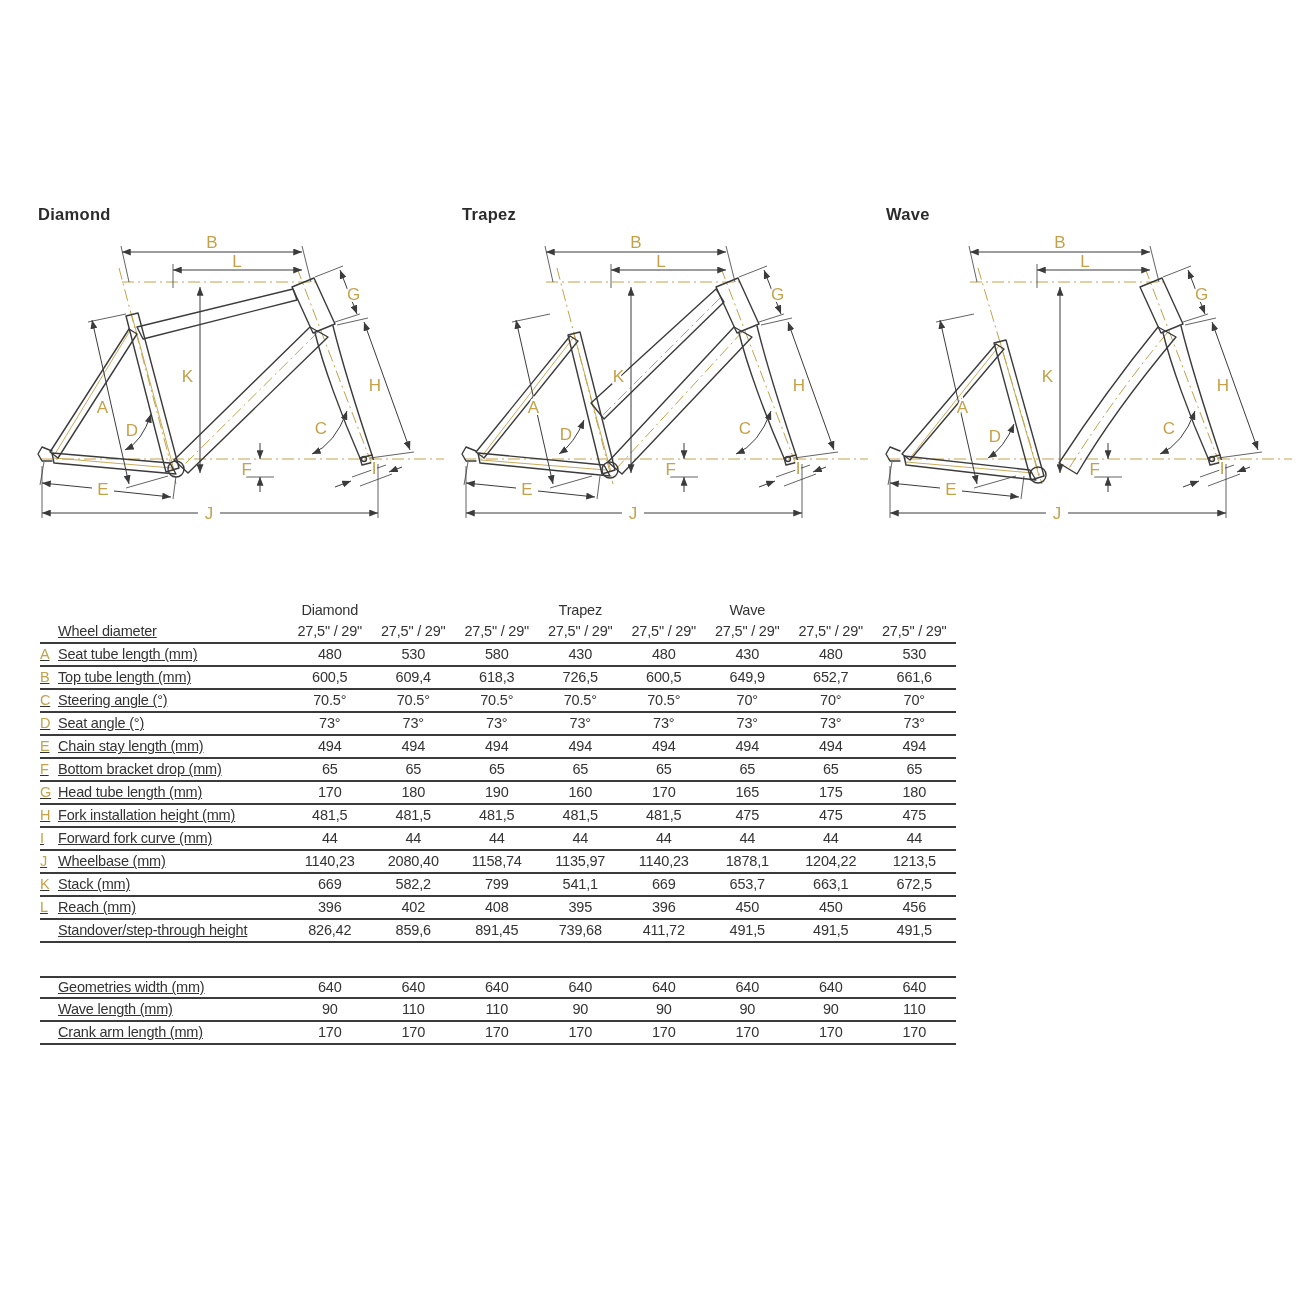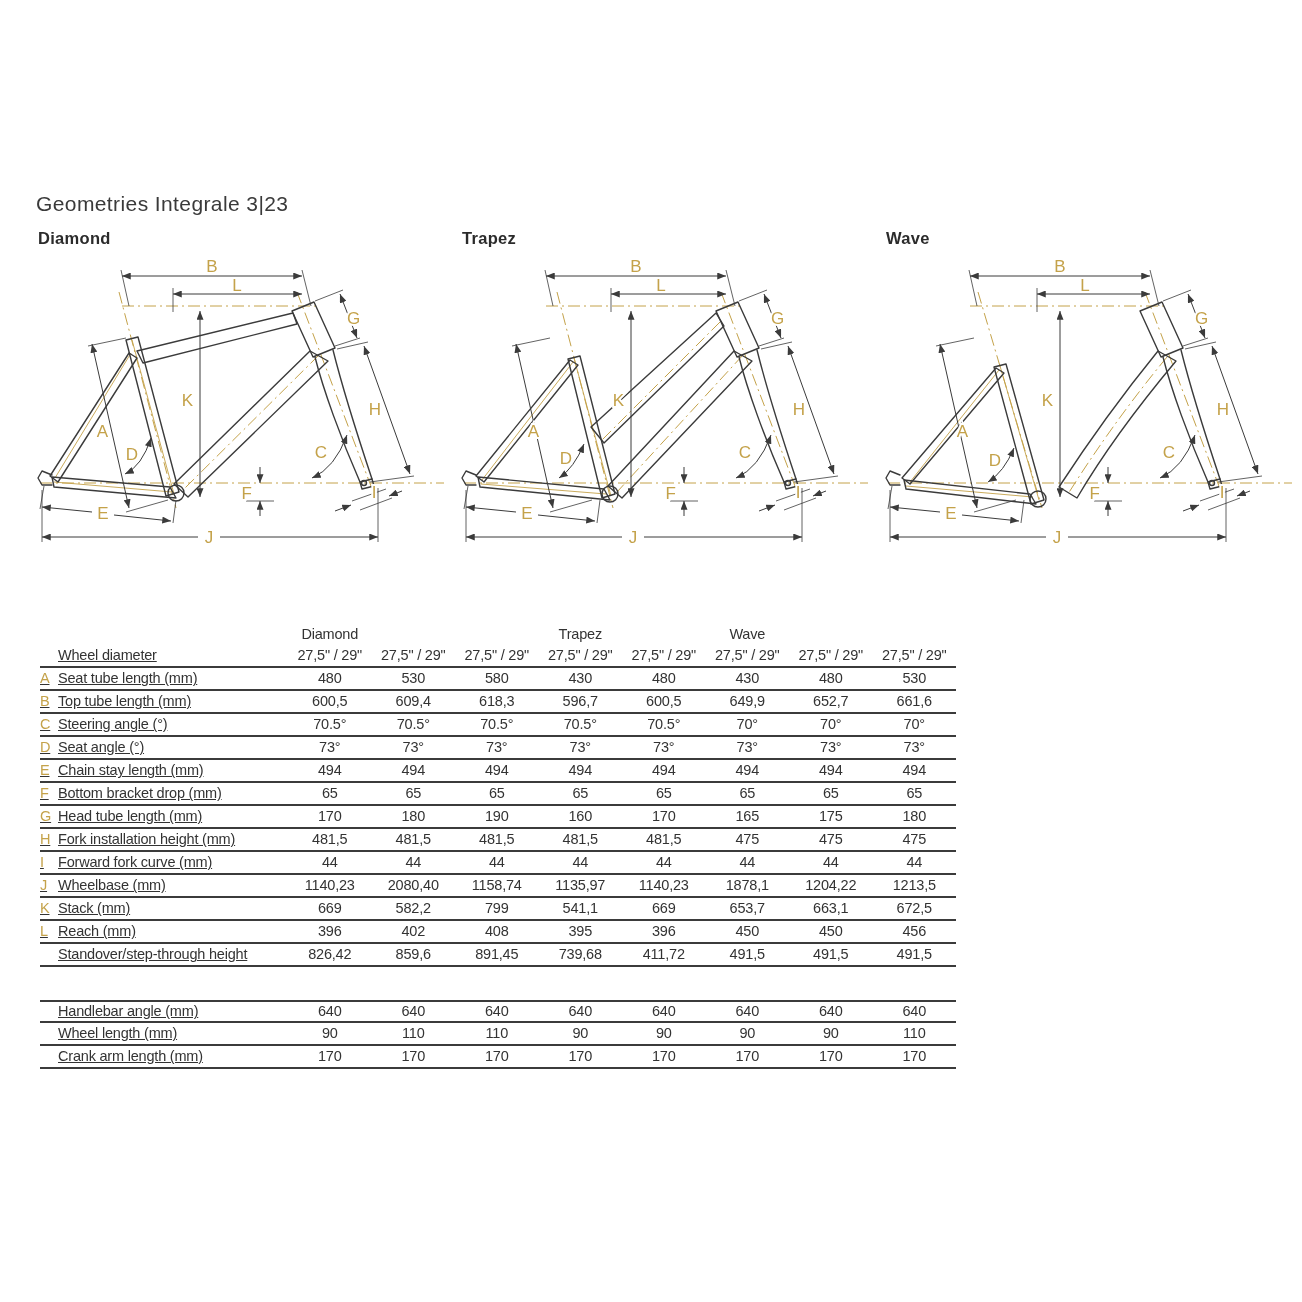--- a/index.html
+++ b/index.html
@@ -27,21 +27,20 @@
   .trow .lab{display:flex;align-items:center;text-align:left;white-space:nowrap;text-decoration:underline;}
   .trow .ltr{display:inline-block;width:18px;color:#c4a24a;flex:0 0 18px;}
   .trow .val{text-align:center;white-space:nowrap;}
   .ghead{height:21px;}
   .spacer{height:33px;border-bottom:none;}
 </style>
 </head>
 <body>
 
 <div class="sheet">
-  <h1>Geometries Integrale 3|23</h1>
 
   <div class="diagrams">
     <div class="dia-block">
       <div class="dia-title">Diamond</div>
       <div class="dia-host" id="dia0">
           <svg viewBox="0 0 424 300" width="424" height="300">
             <defs>
               <marker id="arr0" viewBox="0 0 10 8" refX="10" refY="4" markerWidth="9" markerHeight="7" orient="auto-start-reverse">
                 <path d="M0 0L10 4L0 8Z" fill="#3b3b3b"></path>
               </marker>
@@ -308,21 +307,21 @@
         <div class="val">530</div>
       </div>
       <div class="trow ">
         <div class="lab">
           <div class="ltr">B</div>
           <div class="">Top tube length (mm)</div>
         </div>
         <div class="val">600,5</div>
         <div class="val">609,4</div>
         <div class="val">618,3</div>
-        <div class="val">596,7</div>
+        <div class="val">726,5</div>
         <div class="val">600,5</div>
         <div class="val">649,9</div>
         <div class="val">652,7</div>
         <div class="val">661,6</div>
       </div>
       <div class="trow ">
         <div class="lab">
           <div class="ltr">C</div>
           <div class="">Steering angle (°)</div>
         </div>
@@ -472,35 +471,35 @@
         <div class="val">739,68</div>
         <div class="val">411,72</div>
         <div class="val">491,5</div>
         <div class="val">491,5</div>
         <div class="val">491,5</div>
       </div>
       <div class="trow nob spacer"></div>
       <div class="trow topb">
         <div class="lab">
           <div class="ltr"></div>
-          <div class="">Handlebar angle (mm)</div>
+          <div class="">Geometries width (mm)</div>
         </div>
         <div class="val">640</div>
         <div class="val">640</div>
         <div class="val">640</div>
         <div class="val">640</div>
         <div class="val">640</div>
         <div class="val">640</div>
         <div class="val">640</div>
         <div class="val">640</div>
       </div>
       <div class="trow ">
         <div class="lab">
           <div class="ltr"></div>
-          <div class="">Wheel length (mm)</div>
+          <div class="">Wave length (mm)</div>
         </div>
         <div class="val">90</div>
         <div class="val">110</div>
         <div class="val">110</div>
         <div class="val">90</div>
         <div class="val">90</div>
         <div class="val">90</div>
         <div class="val">90</div>
         <div class="val">110</div>
       </div>

